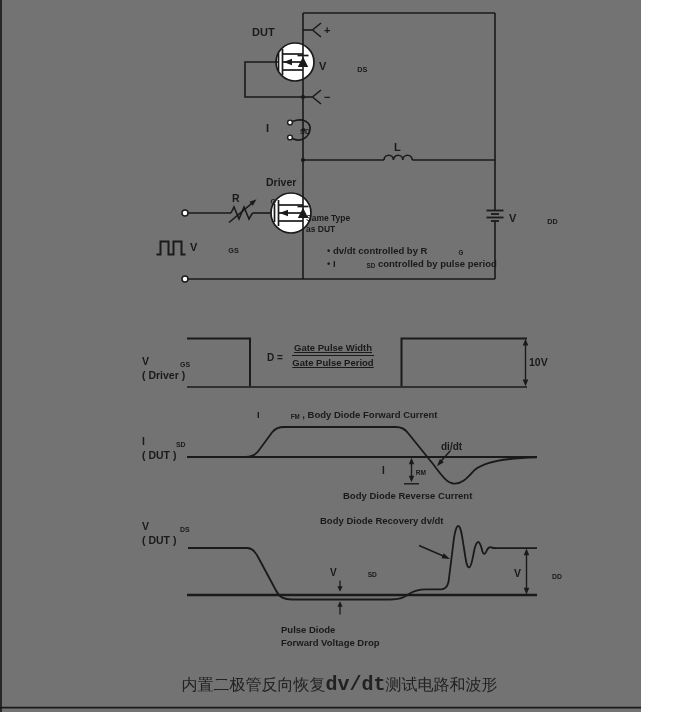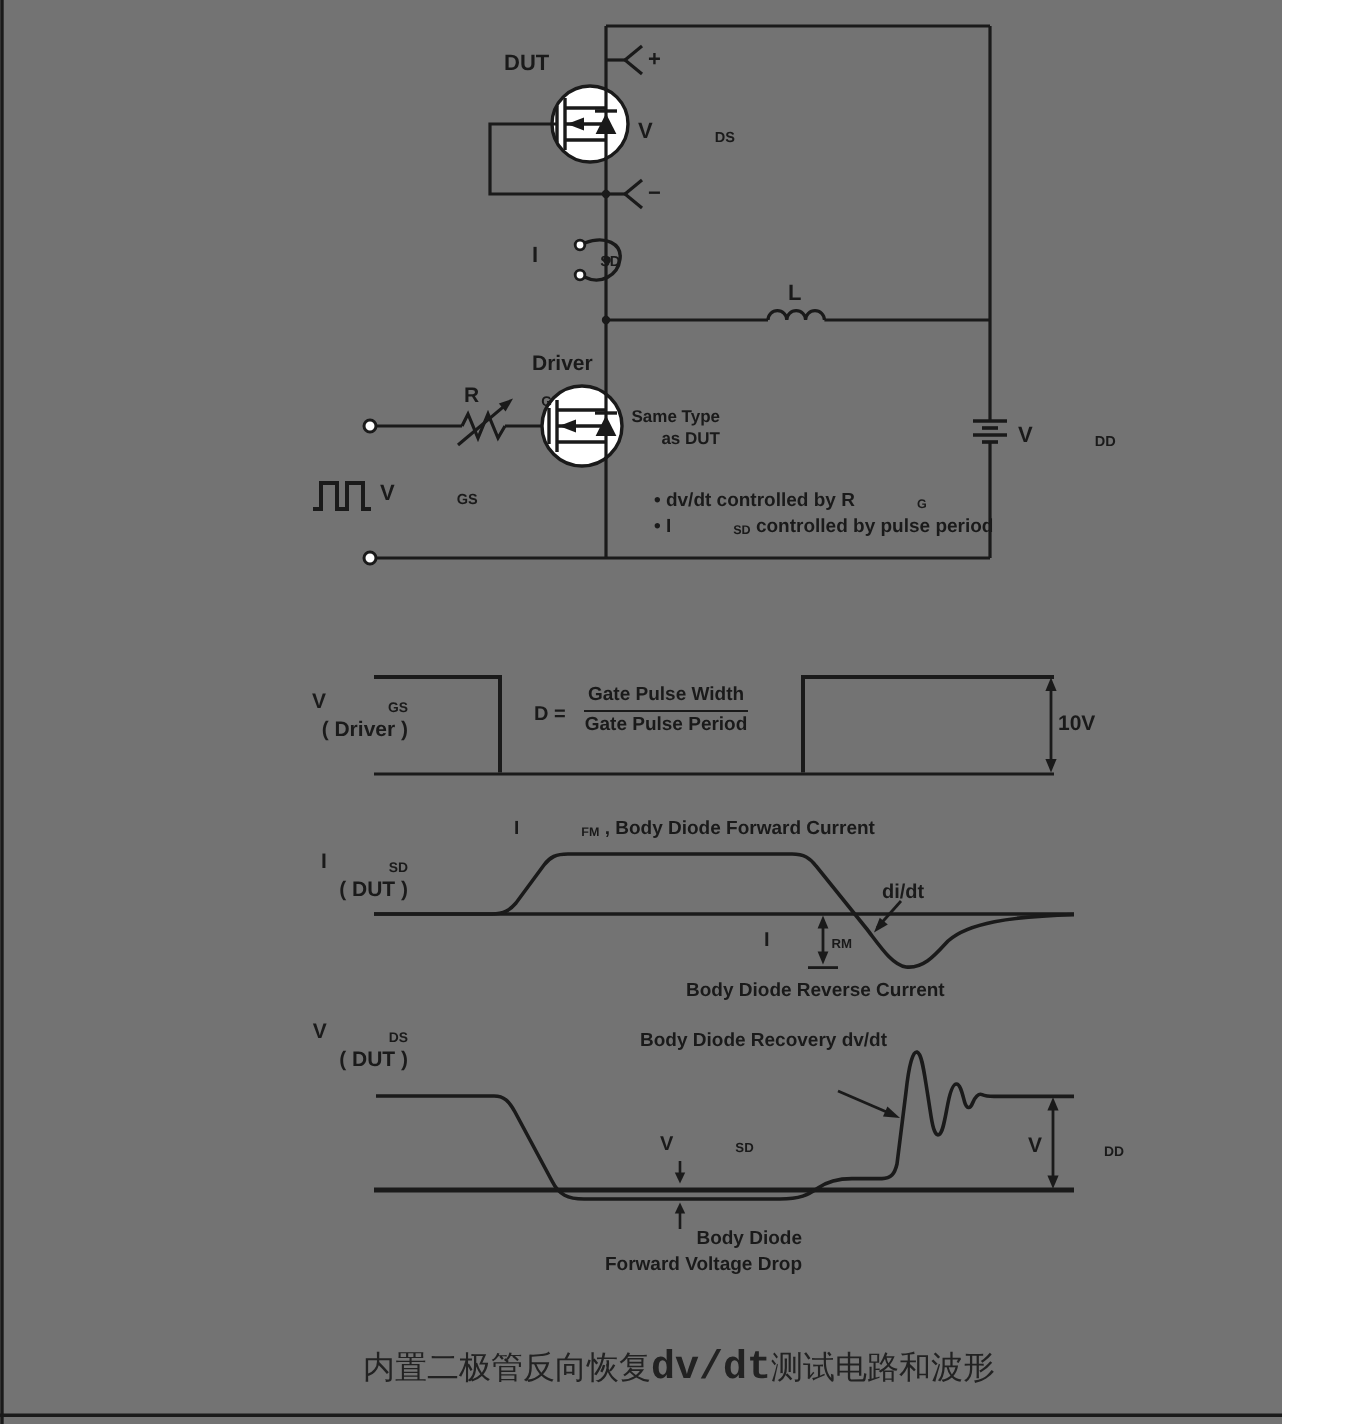--- a/index.html
+++ b/index.html
@@ -1,24 +1,24 @@
 <!DOCTYPE html>
 <html><head>
 <meta charset="utf-8">
 <style>
   html,body{margin:0;padding:0;background:#ffffff;}
   .page{position:relative;width:641px;height:712px;background:#737373;overflow:hidden;
         font-family:"Liberation Sans","DejaVu Sans",sans-serif;color:#1a1a1a;}
   svg.art{position:absolute;left:0;top:0;display:block;}
   .lbl{position:absolute;font-weight:bold;white-space:nowrap;line-height:1.3;color:#1a1a1a;}
-  .ctr{text-align:right;}
+  .ctr{text-align:left;margin-top:10px;}
   .sub{font-size:0.66em;vertical-align:-0.22em;letter-spacing:0;padding-left:31px;}
   .f11{font-size:11px;} .f105{font-size:10.5px;} .f10{font-size:10px;}
   .f95{font-size:9.5px;} .f85{font-size:8.5px;}
-  .frac{display:inline-block;text-align:center;}
+  .frac{display:inline-block;text-align:center;text-decoration:underline;}
   .frac .num{border-bottom:1.4px solid #1a1a1a;padding:0 2px 1px 2px;}
   .frac .den{padding-top:1px;}
   .caption{position:absolute;left:0;top:673px;width:679px;text-align:center;font-size:16px;color:#222;}
   .cap-zh{font-family:"Liberation Serif","DejaVu Serif",serif;text-align:right;}
   .cap-en{font-family:Liberation Mono, monospace;font-weight:bold;font-size:20px;margin-top:21px;}
 </style>
 </head>
 <body>
 
 <div class="page">
@@ -190,21 +190,21 @@
 <div class="lbl f95" style="left:343px;top:490px">Body Diode Reverse Current</div>
 
 <div class="lbl f105 ctr" style="left:142px;top:510px;width:62px">
   <div><span>V</span><span class="sub">DS</span></div>
   <div>( DUT )</div>
 </div>
 <div class="lbl f95" style="left:320px;top:515px">Body Diode Recovery dv/dt</div>
 <div class="lbl f10" style="left:330px;top:566px"><span>V</span><span class="sub">SD</span></div>
 <div class="lbl f105" style="left:514px;top:567px"><span>V</span><span class="sub">DD</span></div>
 <div class="lbl f95 ctr" style="left:281px;top:614px;width:120px;line-height:1.35">
-  <div>Body Diode</div>
+  <div>Pulse Diode</div>
   <div>Forward Voltage Drop</div>
 </div>
 
 <div class="caption">
   <span class="cap-zh">内置二极管反向恢复</span><span class="cap-en">dv/dt</span><span class="cap-zh">测试电路和波形</span>
 </div>
 
 </div>
 
 </body></html>

